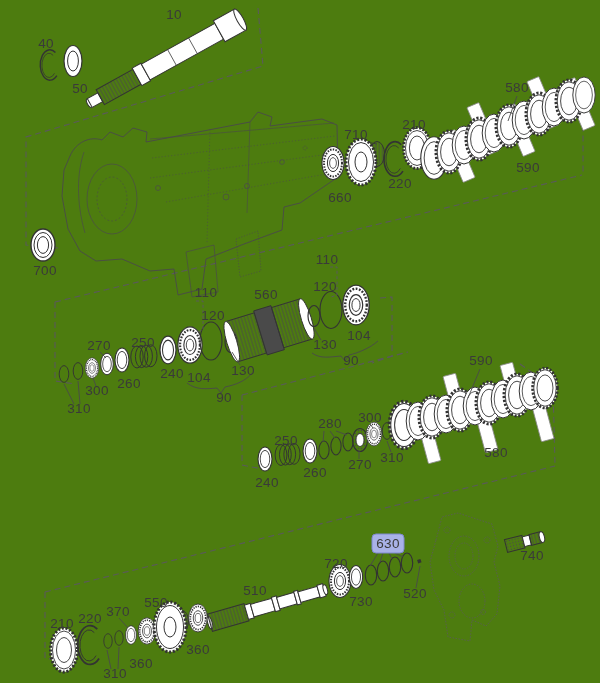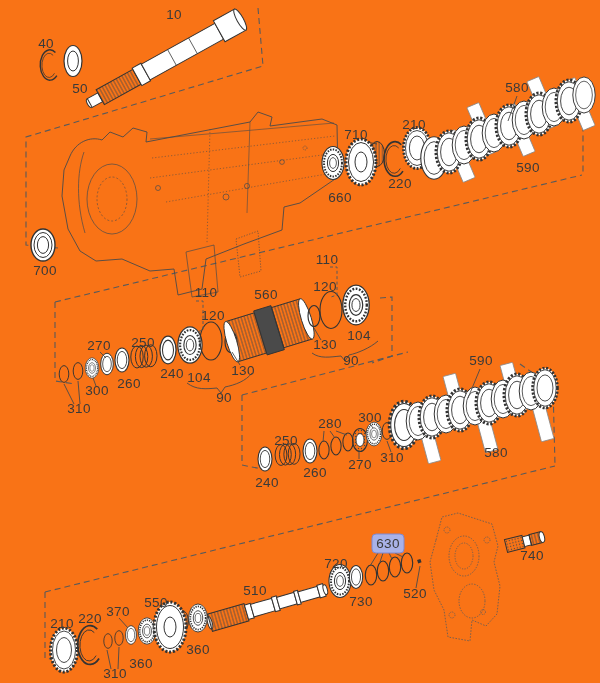--- a/index.html
+++ b/index.html
@@ -1,16 +1,16 @@
 <!DOCTYPE html>
 <html><head>
 <meta charset="utf-8">
 <style>
   html,body{margin:0;padding:0;background:#ffffff;}
-  .stage{position:relative;width:600px;height:683px;background:#f97316;overflow:hidden;}
+  .stage{position:relative;width:600px;height:683px;background:#4d7c0f;overflow:hidden;}
   svg{display:block;}
   .lbl{font-family:"Liberation Sans",sans-serif;font-size:13.5px;fill:#3a3a3a;text-anchor:middle;letter-spacing:.3px;cursor:pointer;}
   .dash{fill:none;stroke:#5a5a5a;stroke-width:1.1;stroke-dasharray:6 4;}
   .dash2{fill:none;stroke:#5a5a5a;stroke-width:1;stroke-dasharray:3 2.4;}
   .lead{fill:none;stroke:#4a4a4a;stroke-width:0.9;}
   .ink{stroke:#333;fill:none;}
 </style>
 </head>
 <body>
 

